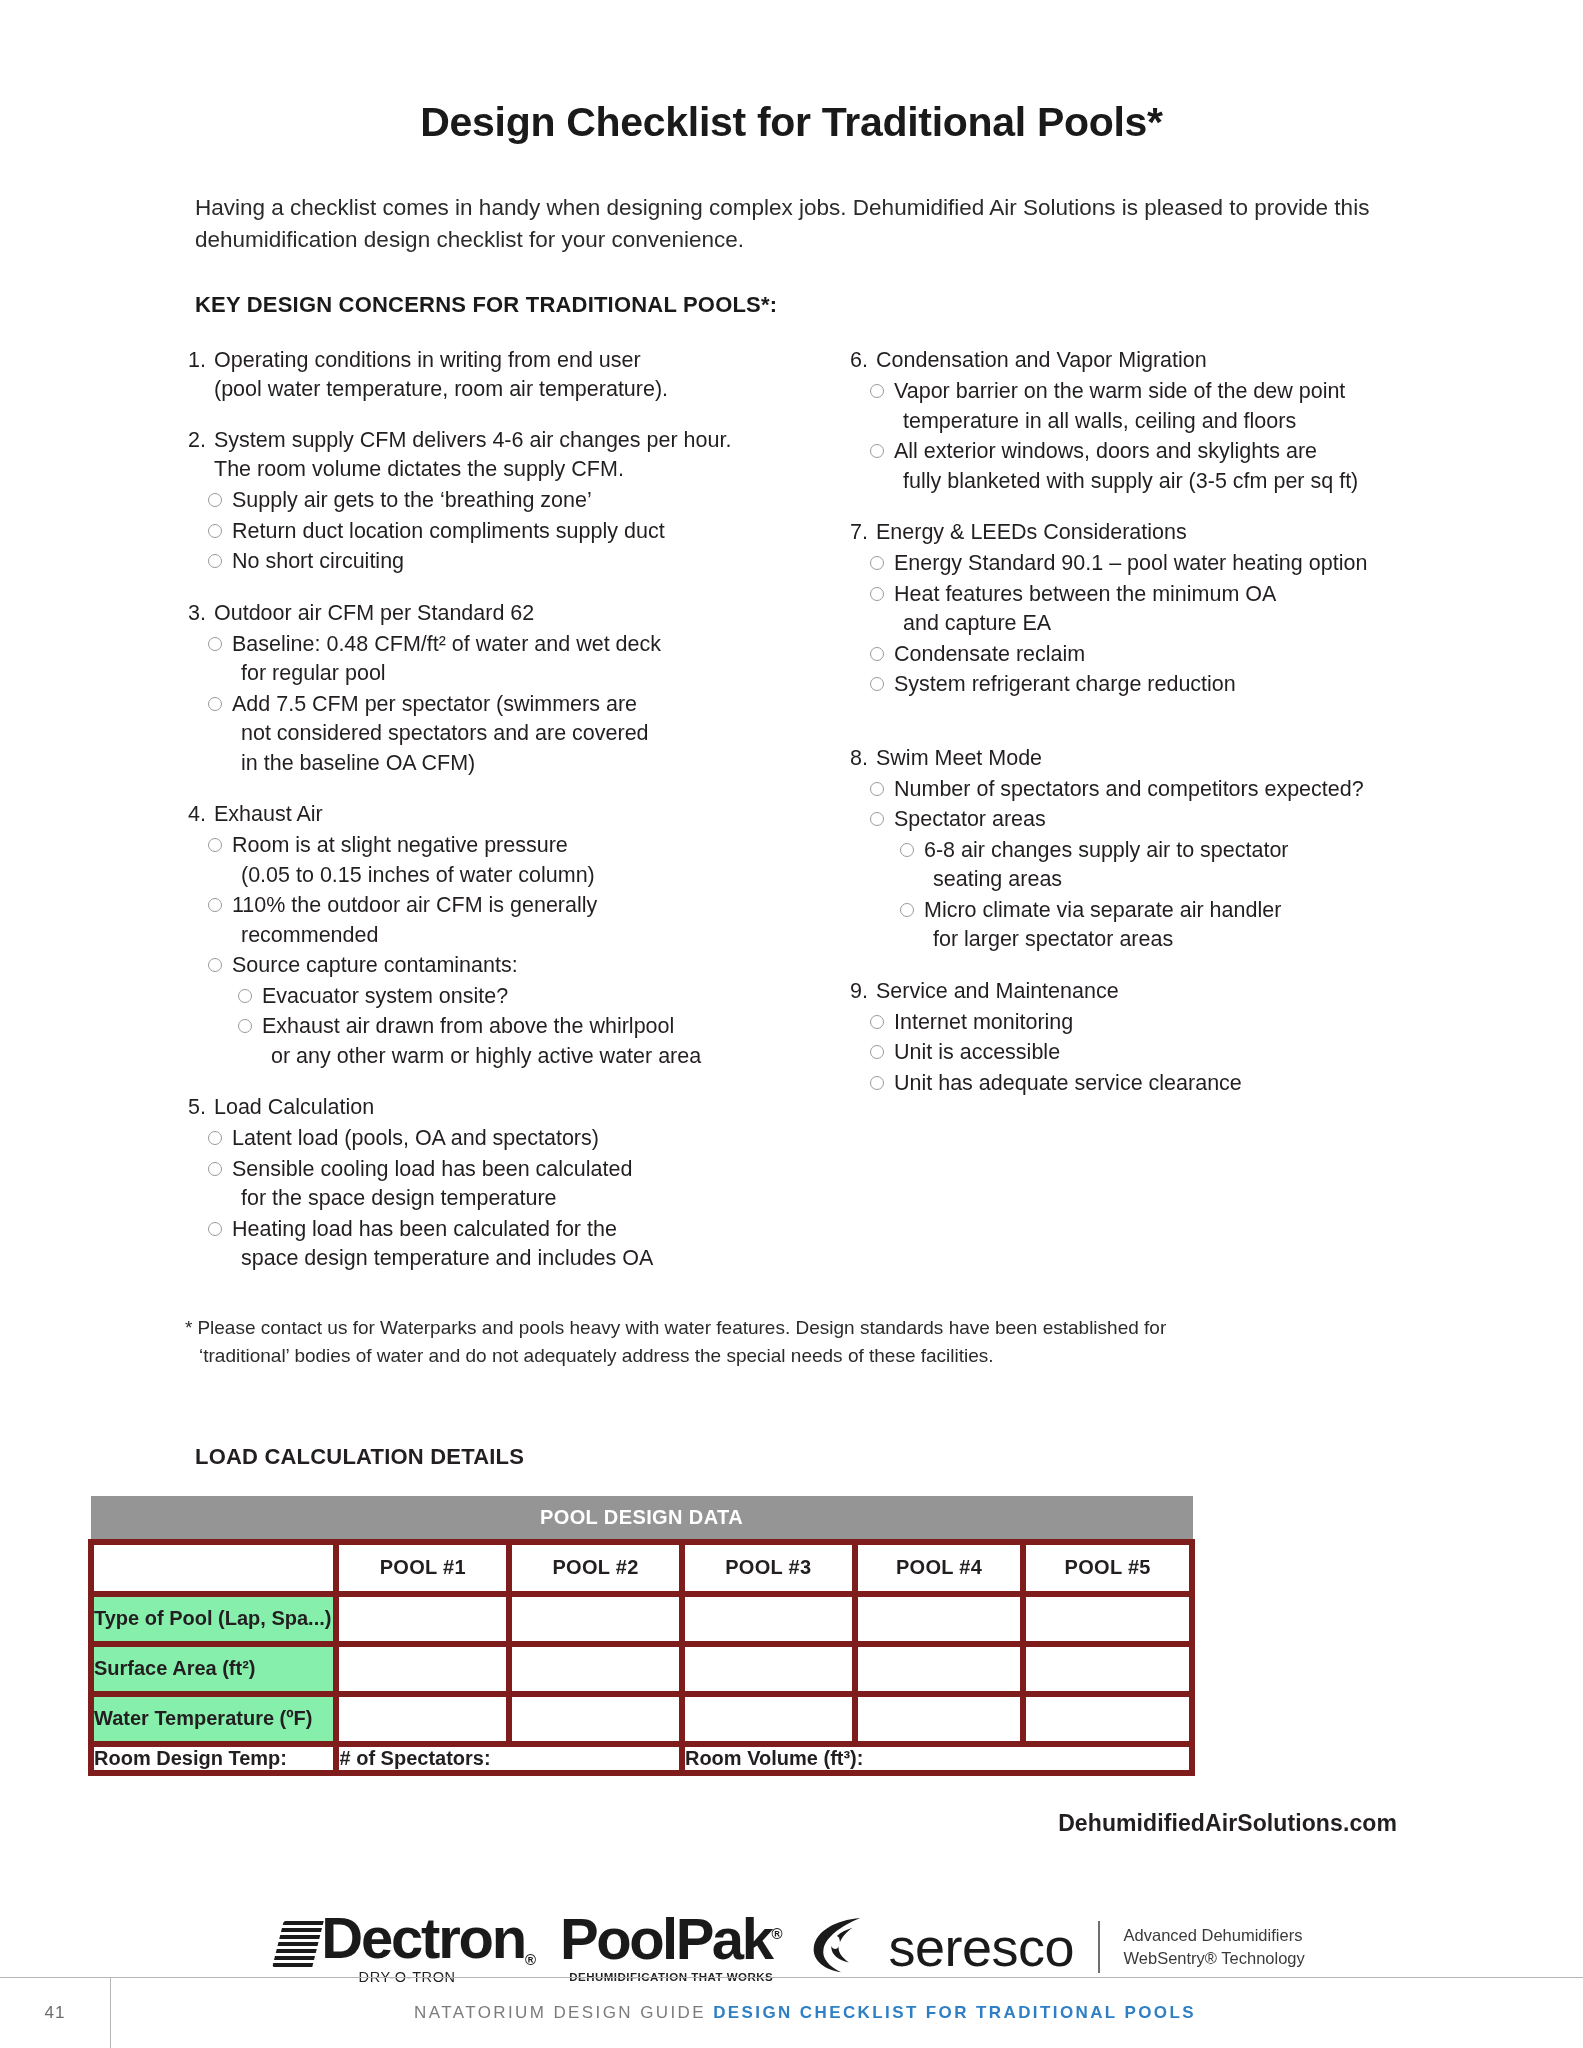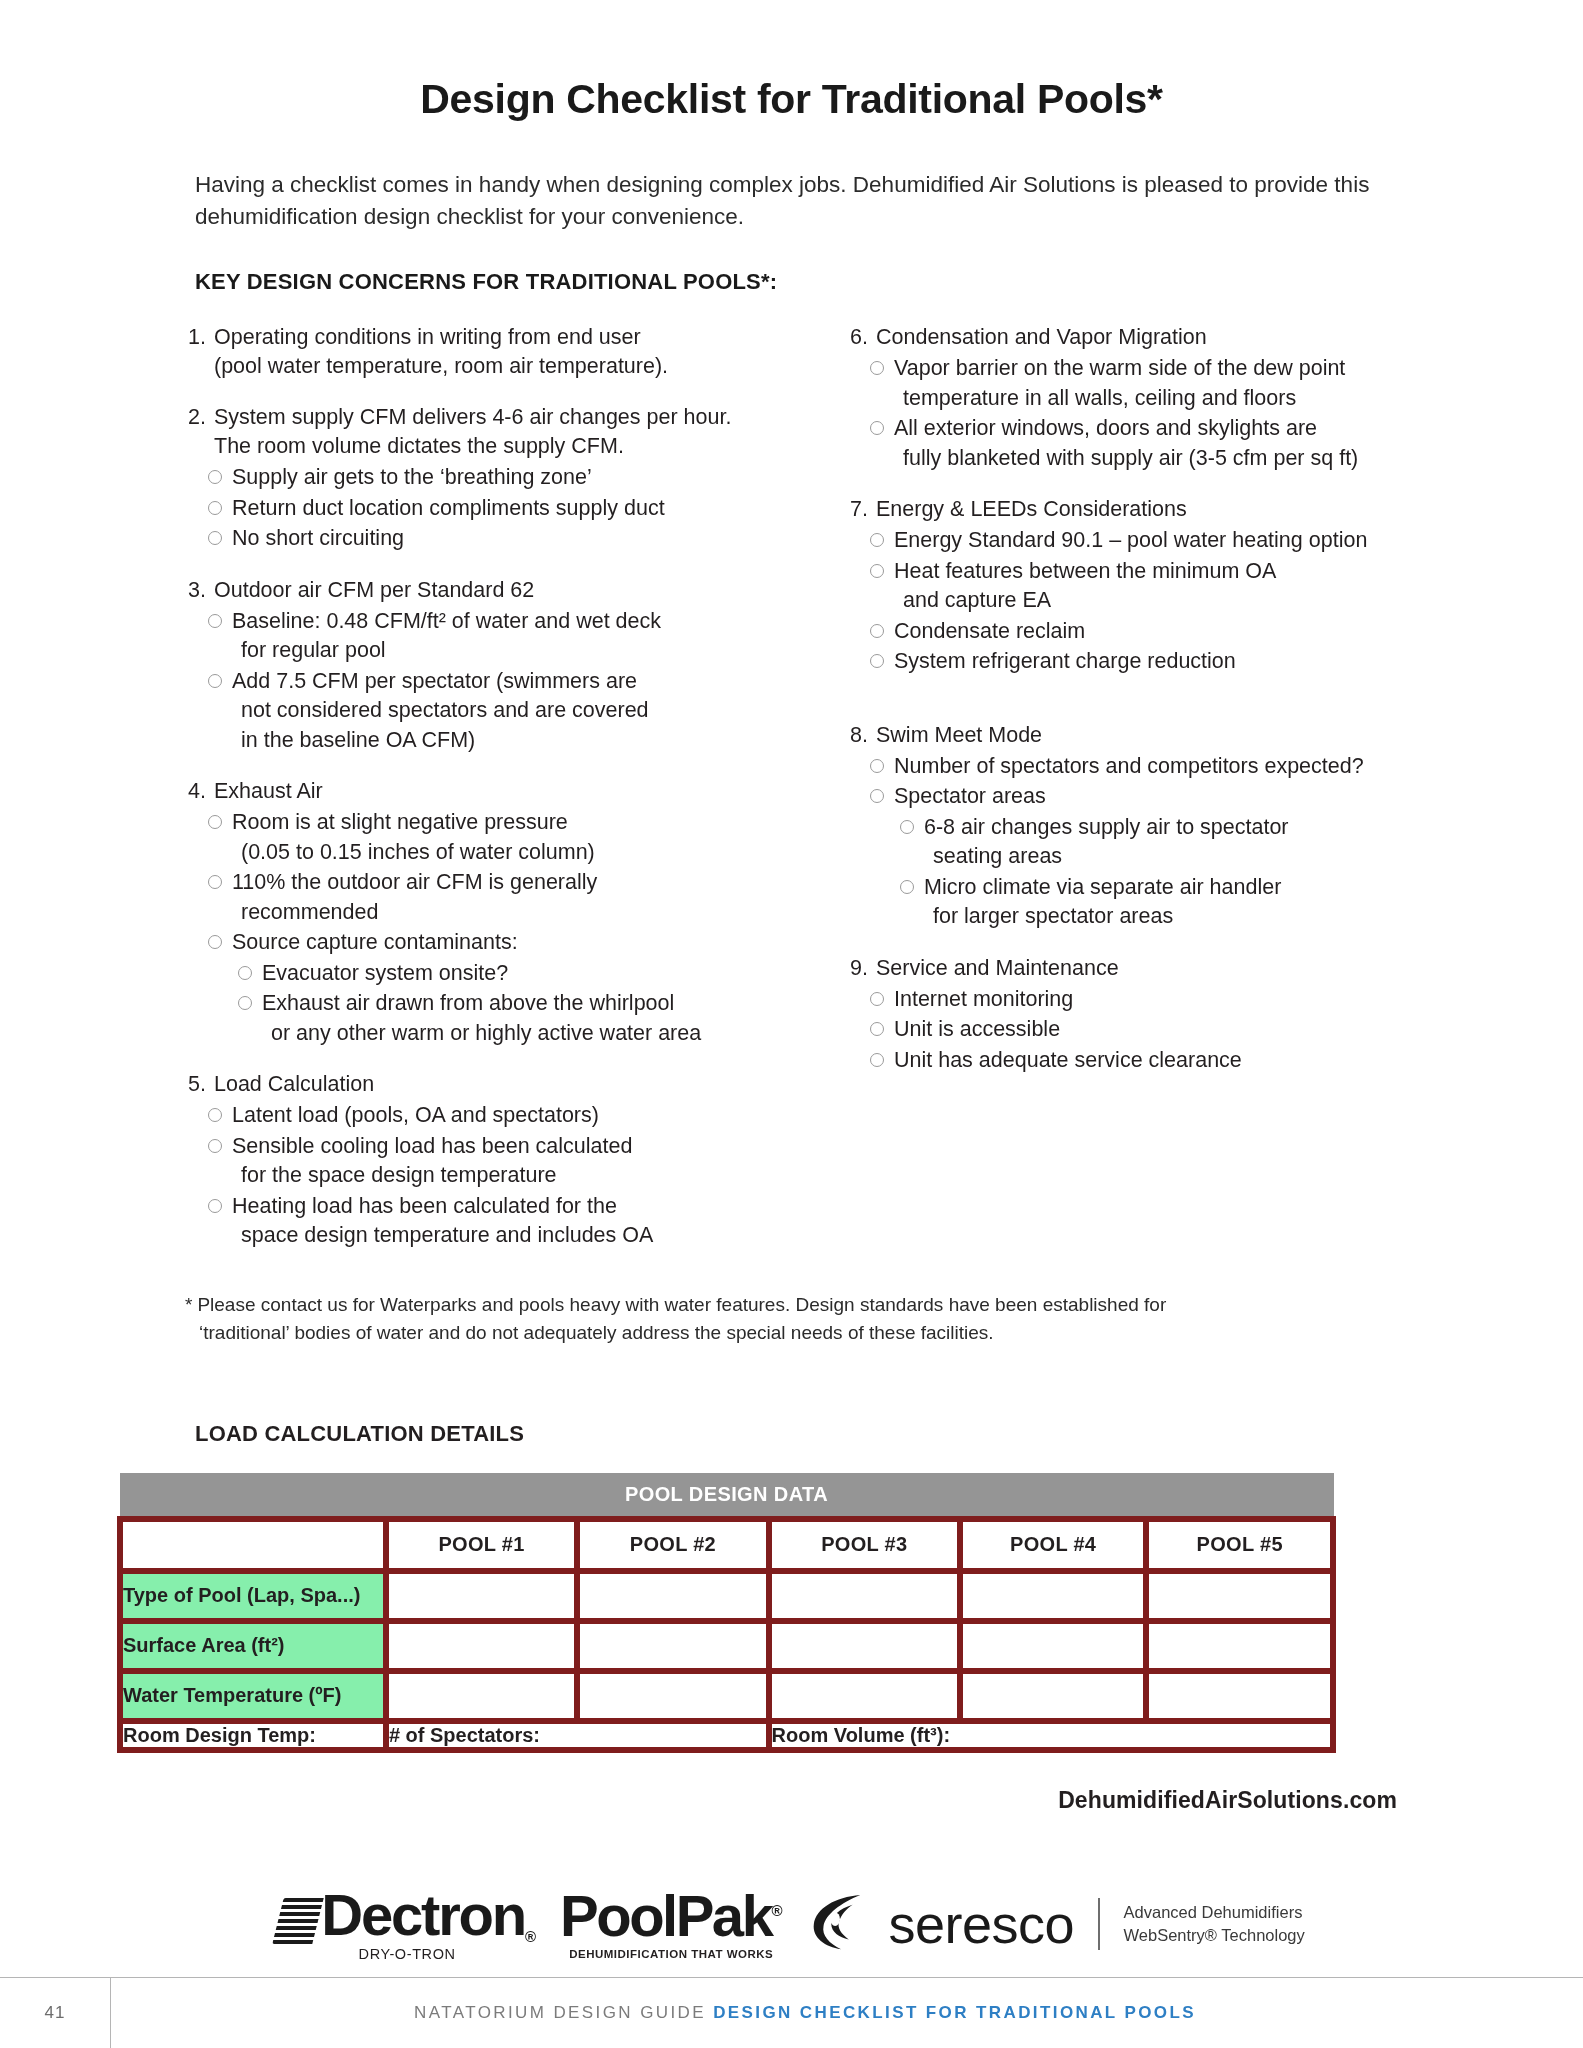--- a/index.html
+++ b/index.html
@@ -22,21 +22,21 @@
     box-sizing: border-box;
   }
 
   
   .page-title {
     text-align: center;
     font-size: 41px;
     font-weight: bold;
     letter-spacing: -0.3px;
     margin: 0;
-    padding-top: 76px;
+    padding-top: 99px;
     color: #1a1a1a;
   }
 
   
   .intro {
     margin: 46px 0 0 195px;
     width: 1185px;
     font-size: 22.5px;
     line-height: 32px;
     color: #2b2b2b;
@@ -115,22 +115,22 @@
 
   
   .loadcalc-heading {
     margin: 74px 0 0 195px;
     font-size: 22px;
     font-weight: bold;
     letter-spacing: 0.2px;
   }
 
   table.pool {
-    margin: 26px 0 0 117px;
-    width: 1219px;
+    margin: 26px 0 0 88px;
+    width: 1107px;
     border-collapse: collapse;
     font-size: 19.5px;
   }
   table.pool td, table.pool th {
     border: 6px solid #7f1d1d;
     padding: 0;
   }
   .banner-cell {
     background: #959595;
     color: #ffffff;

